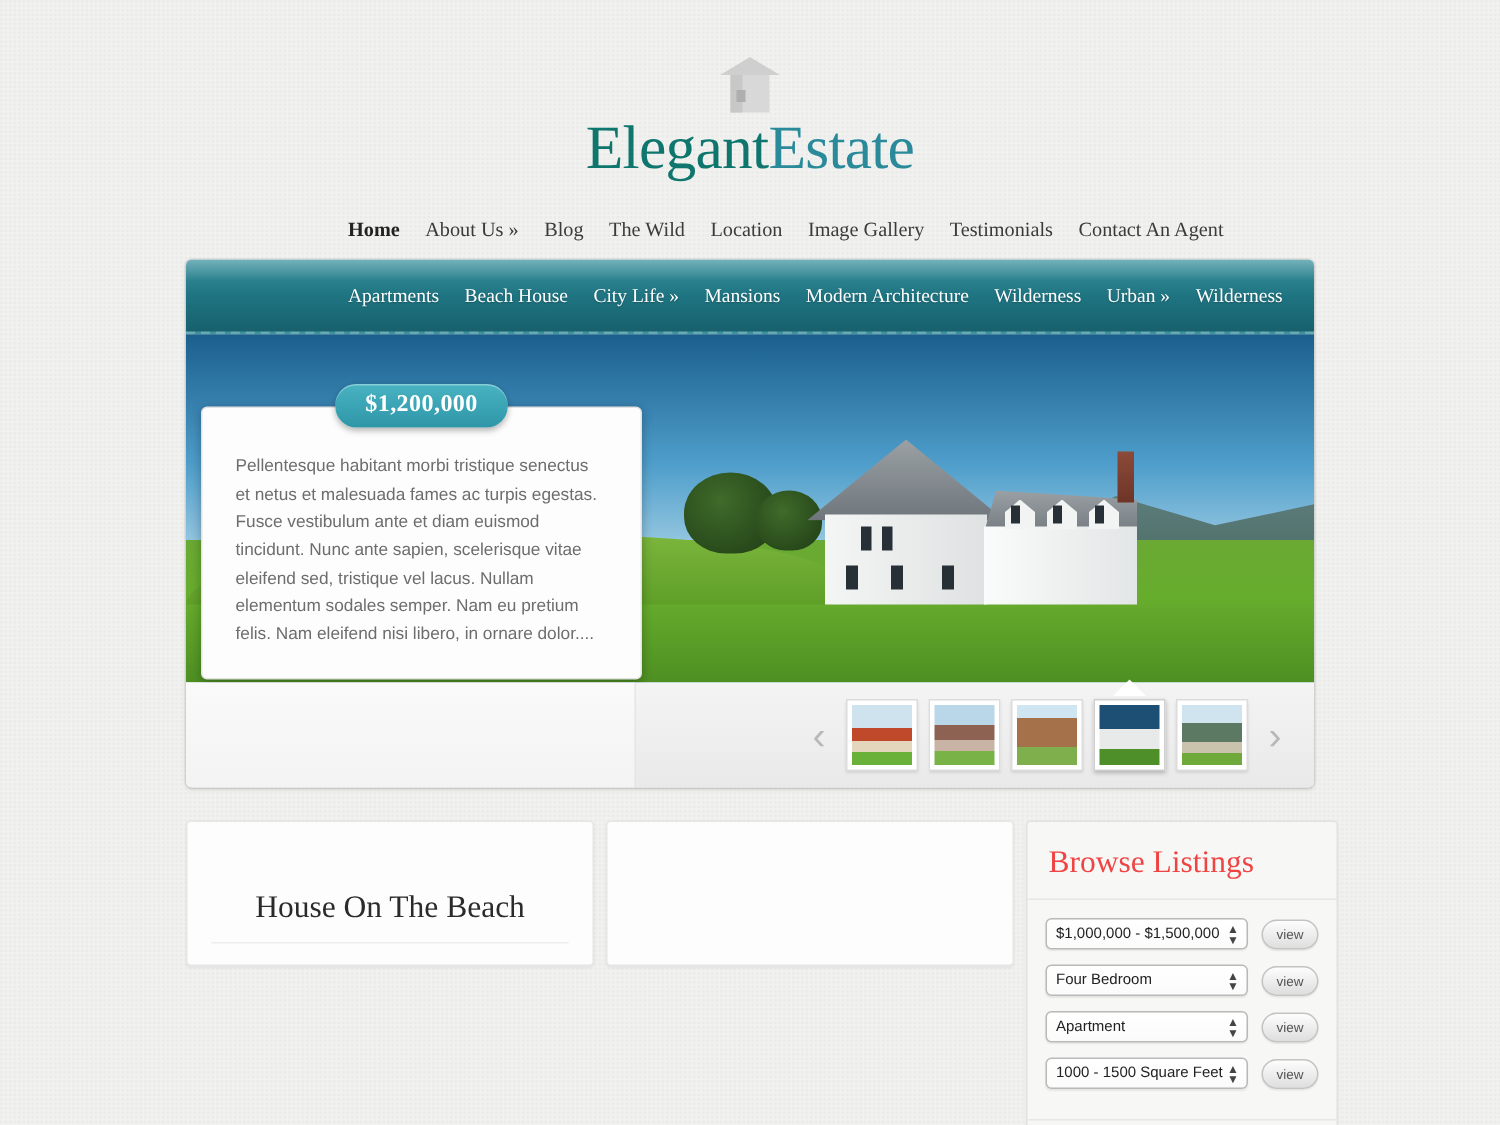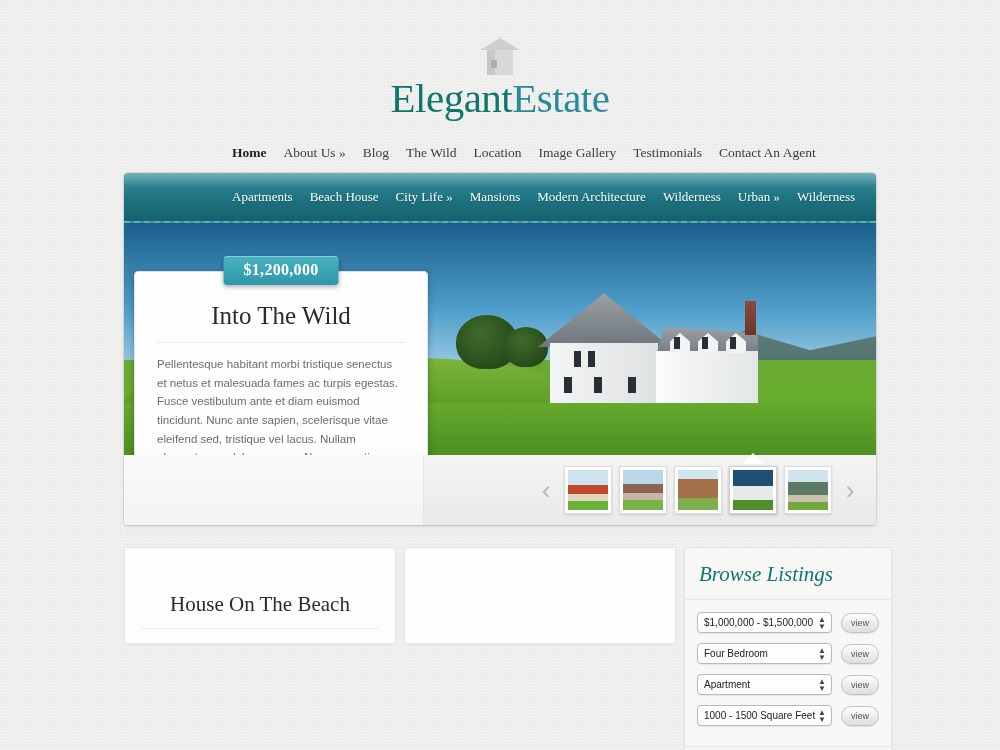--- a/index.html
+++ b/index.html
@@ -169,21 +169,21 @@
   }
   .price-badge {
     position: absolute;
     top: -16px; left: 50%; transform: translateX(-50%);
     background: linear-gradient(to bottom, #49b3c2, #2e96a8);
     color: #fff;
     font-family: "Liberation Serif", serif;
     font-weight: bold;
     font-size: 16px;
     padding: 5px 20px 6px;
-    border-radius: 4px;
+    border-radius: 14px;
     box-shadow: 0 2px 4px rgba(0,0,0,0.3), inset 0 1px 0 rgba(255,255,255,0.35);
     white-space: nowrap;
     letter-spacing: 0.3px;
   }
   .feature-title {
     font-family: "Liberation Serif", serif;
     font-size: 25px;
     color: #2b2b2b;
     text-align: center;
     padding-bottom: 12px;
@@ -356,23 +356,22 @@
   
   .sidebar {
     width: 208px;
     background: #f7f7f5;
     border: 1px solid #e2e2e0;
     border-radius: 3px;
     box-shadow: 0 1px 2px rgba(0,0,0,0.06);
   }
   .sidebar-title {
     font-family: "Liberation Serif", serif;
-    font-style: italic;
     font-size: 21px;
-    color: #0f766e;
+    color: #ef4444;
     padding: 14px 14px 12px;
     border-bottom: 1px solid #e6e6e4;
   }
   .filters { padding: 12px 12px 10px; border-bottom: 1px solid #e6e6e4; }
   .filter-row { display: flex; align-items: flex-end; gap: 9px; margin-bottom: 10px; }
   .select-box {
     flex: 1;
     position: relative;
     background: linear-gradient(to bottom, #ffffff, #fbfbfb);
     border: 1px solid #b9b9b9;
@@ -461,21 +460,20 @@
       <div class="hh-win" style="left:26px; top:84px; width:8px; height:16px;"></div>
       <div class="hh-win" style="left:56px; top:84px; width:8px; height:16px;"></div>
       <div class="hh-win" style="left:90px; top:84px; width:8px; height:16px;"></div>
       <div class="hh-win" style="left:136px; top:44px; width:6px; height:12px;"></div>
       <div class="hh-win" style="left:164px; top:44px; width:6px; height:12px;"></div>
       <div class="hh-win" style="left:192px; top:44px; width:6px; height:12px;"></div>
     </div>
 
     <div class="feature-card">
       <div class="price-badge">$1,200,000</div>
-      <h2 class="feature-title">Into The Wild</h2>
       <p class="feature-body">Pellentesque habitant morbi tristique senectus et netus et malesuada fames ac turpis egestas. Fusce vestibulum ante et diam euismod tincidunt. Nunc ante sapien, scelerisque vitae eleifend sed, tristique vel lacus. Nullam elementum sodales semper. Nam eu pretium felis. Nam eleifend nisi libero, in ornare dolor....</p>
 
     </div>
   </div>
 
   <div class="carousel">
     <div class="carousel-left-pane"></div>
     <div class="carousel-arrow">‹</div>
     <div class="thumbs">
       <div class="thumb">

